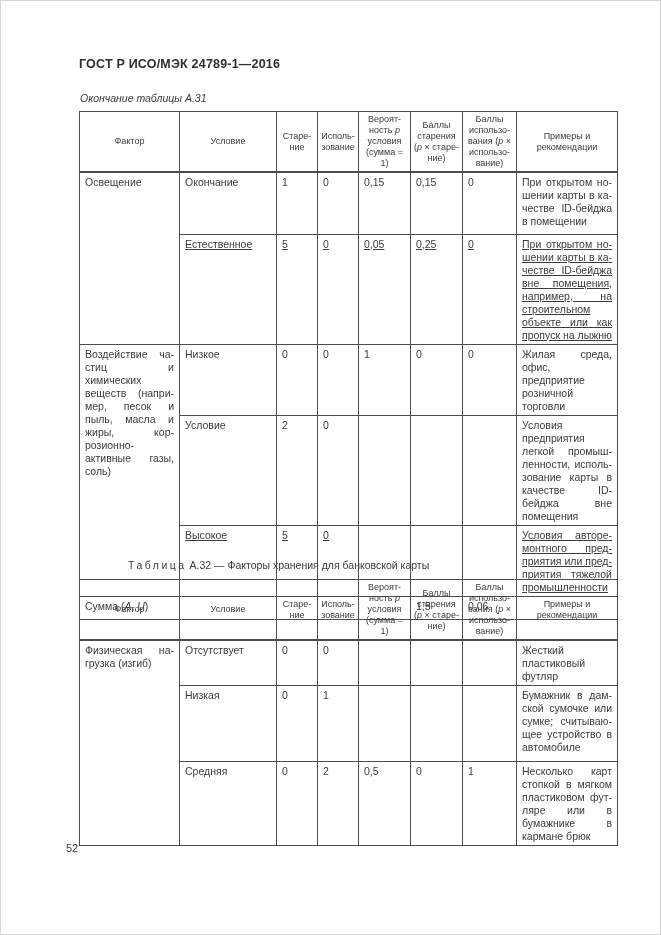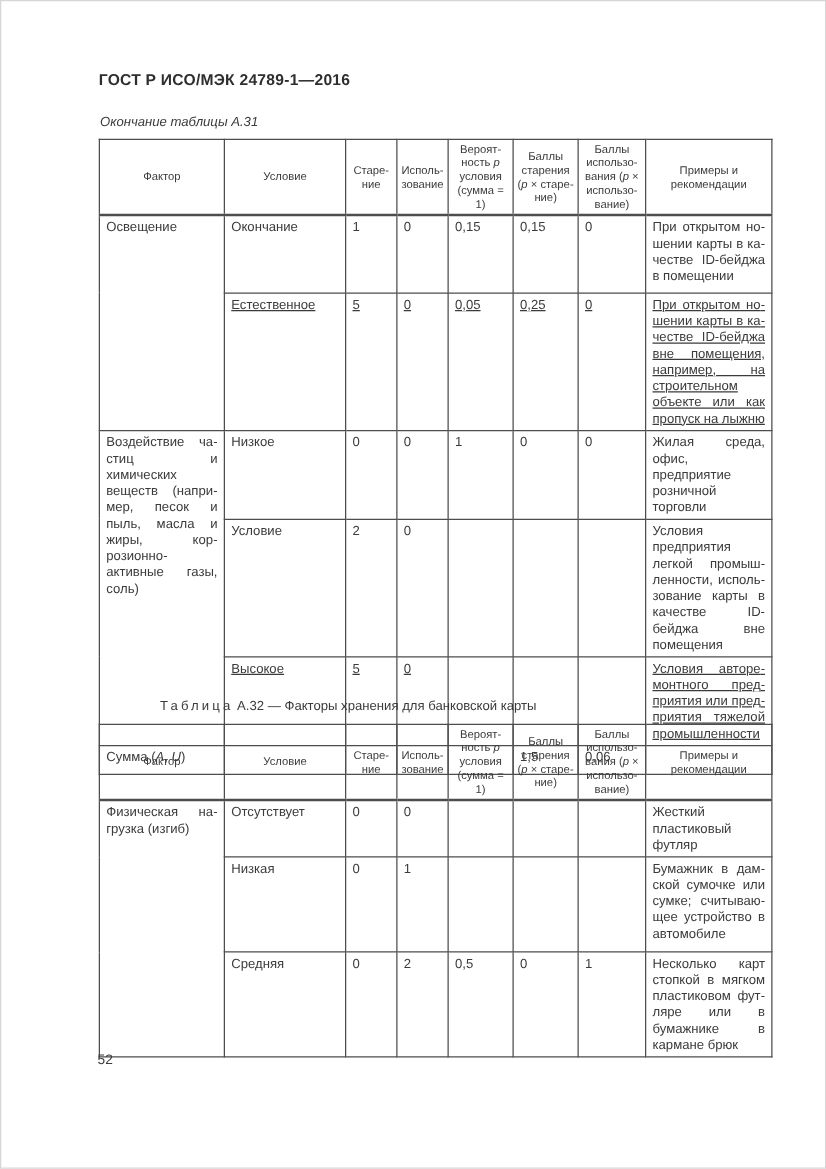--- a/index.html
+++ b/index.html
@@ -26,21 +26,21 @@
     position: absolute; left: 79px; top: 91px;
     font-size: 10.5px; font-style: italic;
   }
   .cap-table {
     position: absolute; left: 79px; top: 558px;
     font-size: 10.5px;
     margin-left: 48px;
   }
   .cap-table .spaced { letter-spacing: 2.5px; }
   .pageno {
-    position: absolute; left: 77px; top: 841px;
+    position: absolute; left: 65px; top: 841px;
     font-size: 11px;
   }
   table.tbl {
     position: absolute; left: 78px;
     width: 538px;
     border-collapse: collapse;
     table-layout: fixed;
   }
   #tbl-a31 { top: 110px; }
   #tbl-a32 { top: 578px; }

